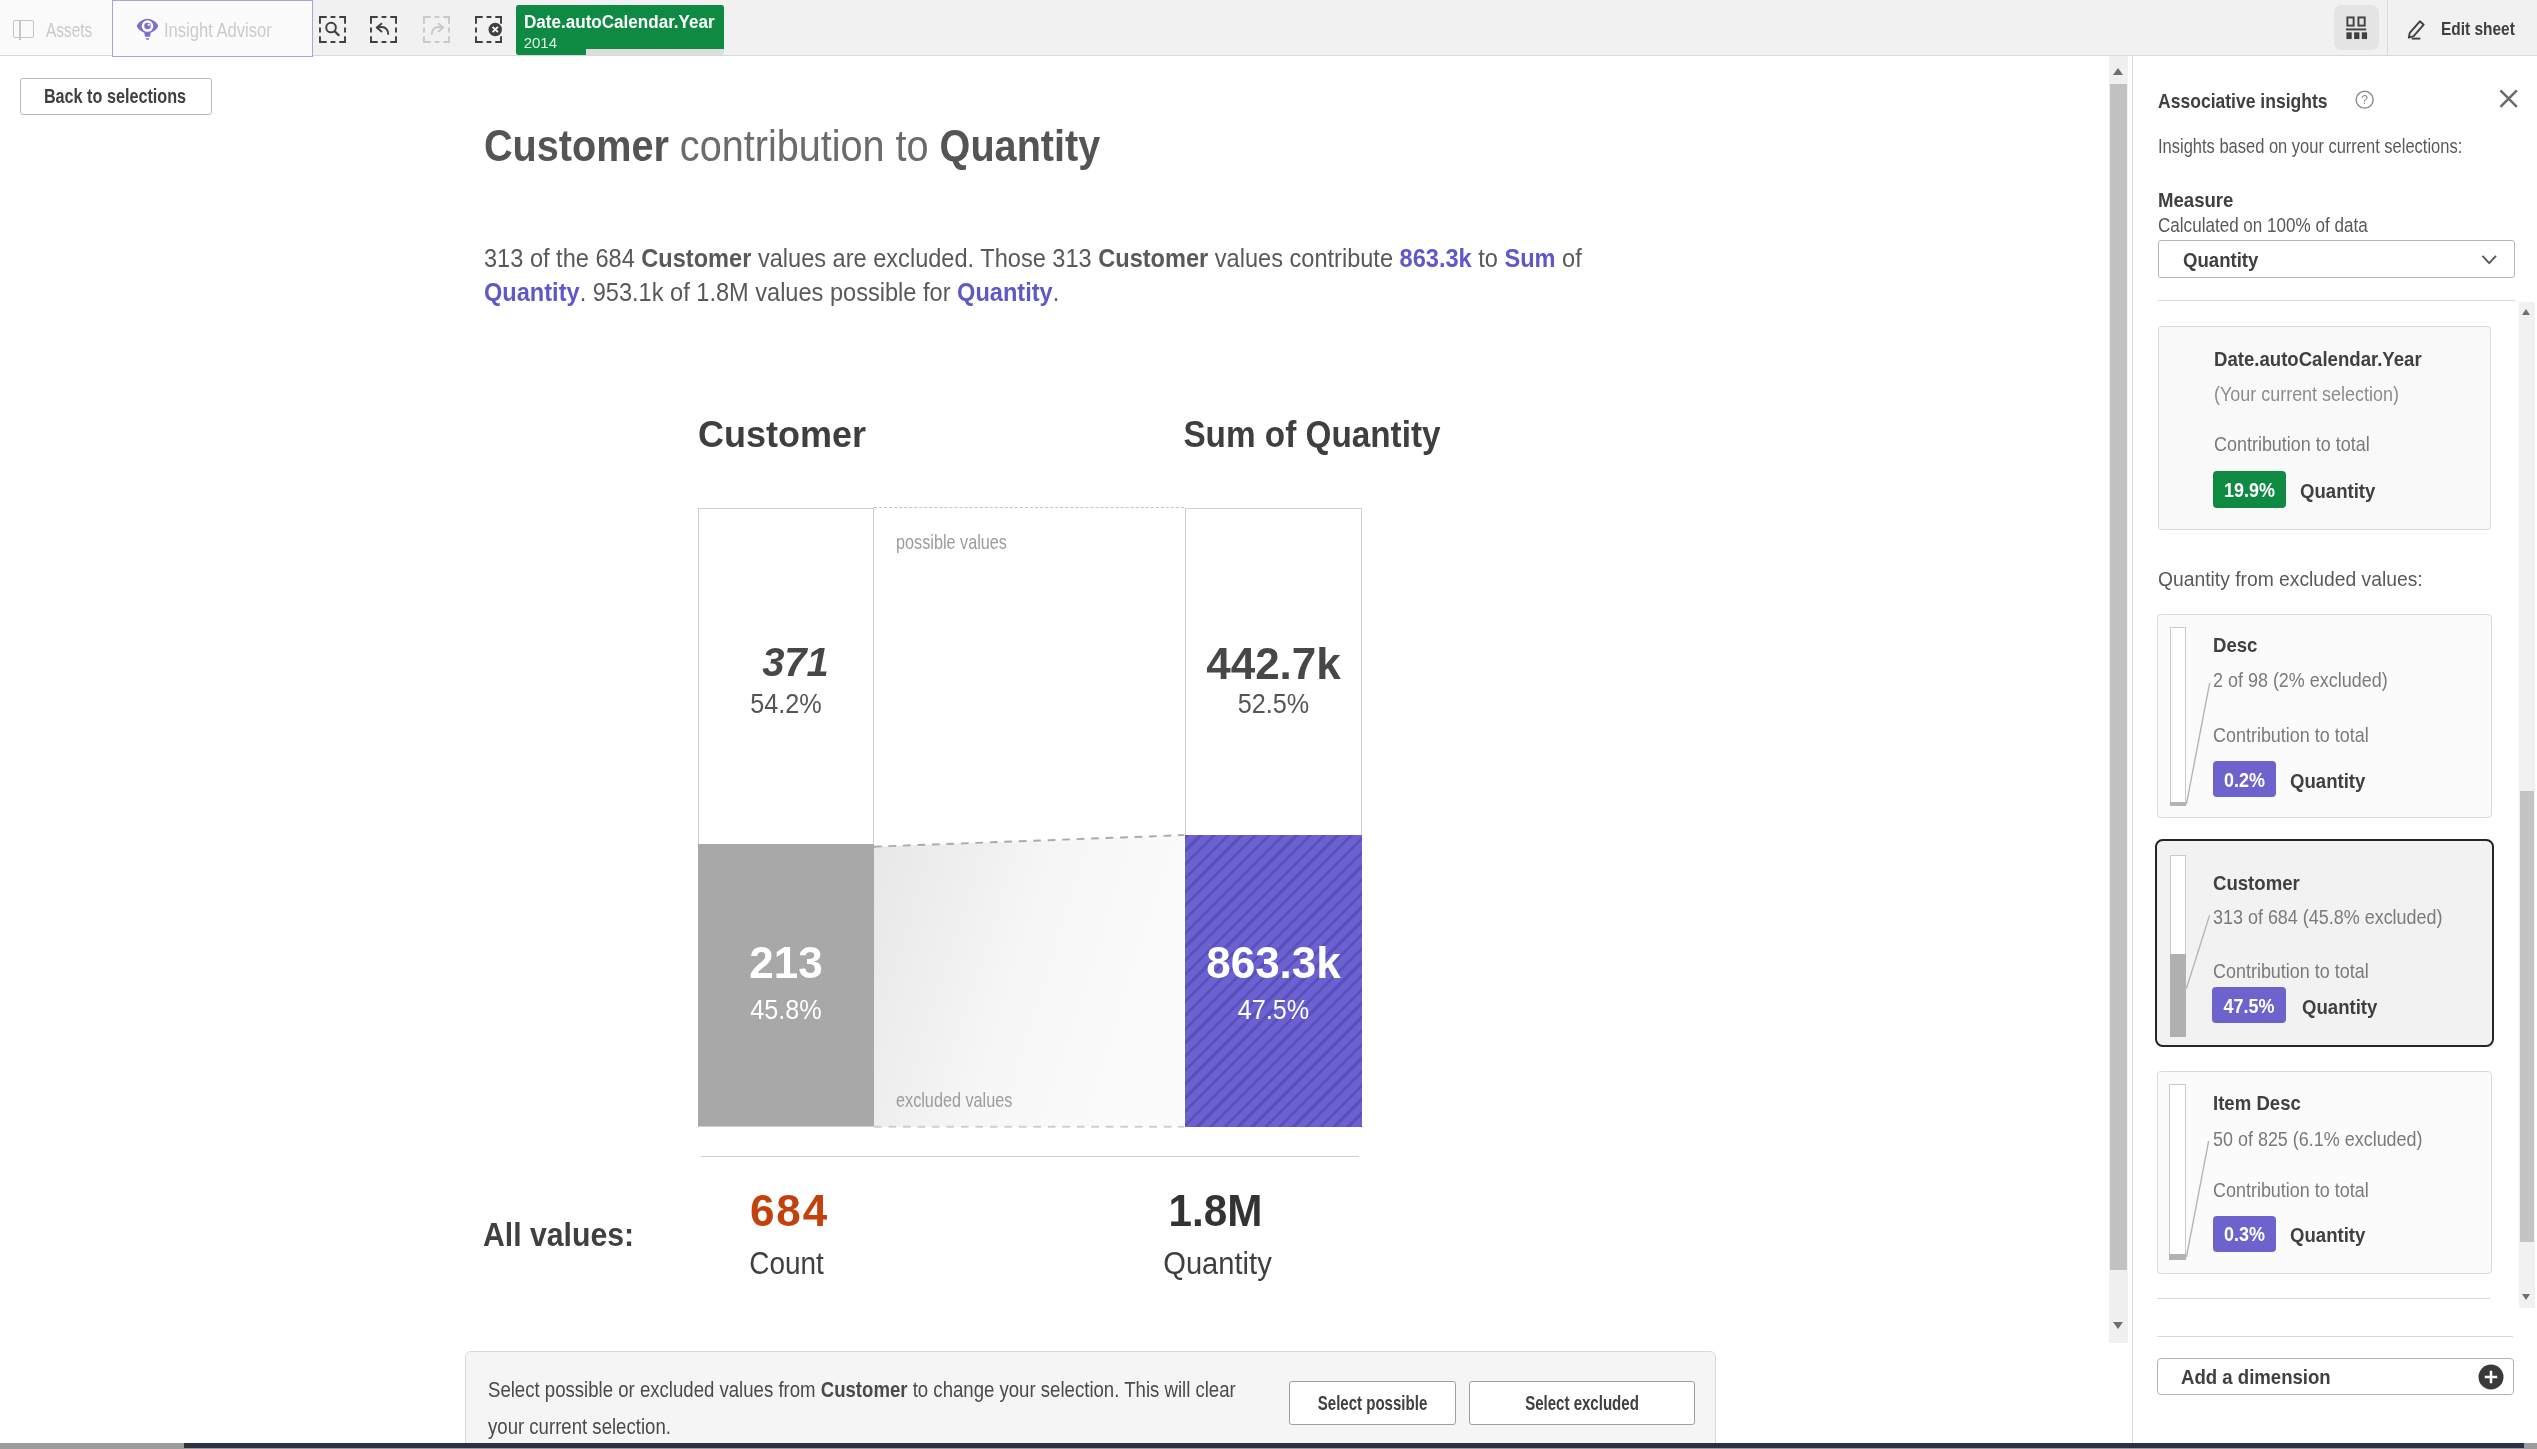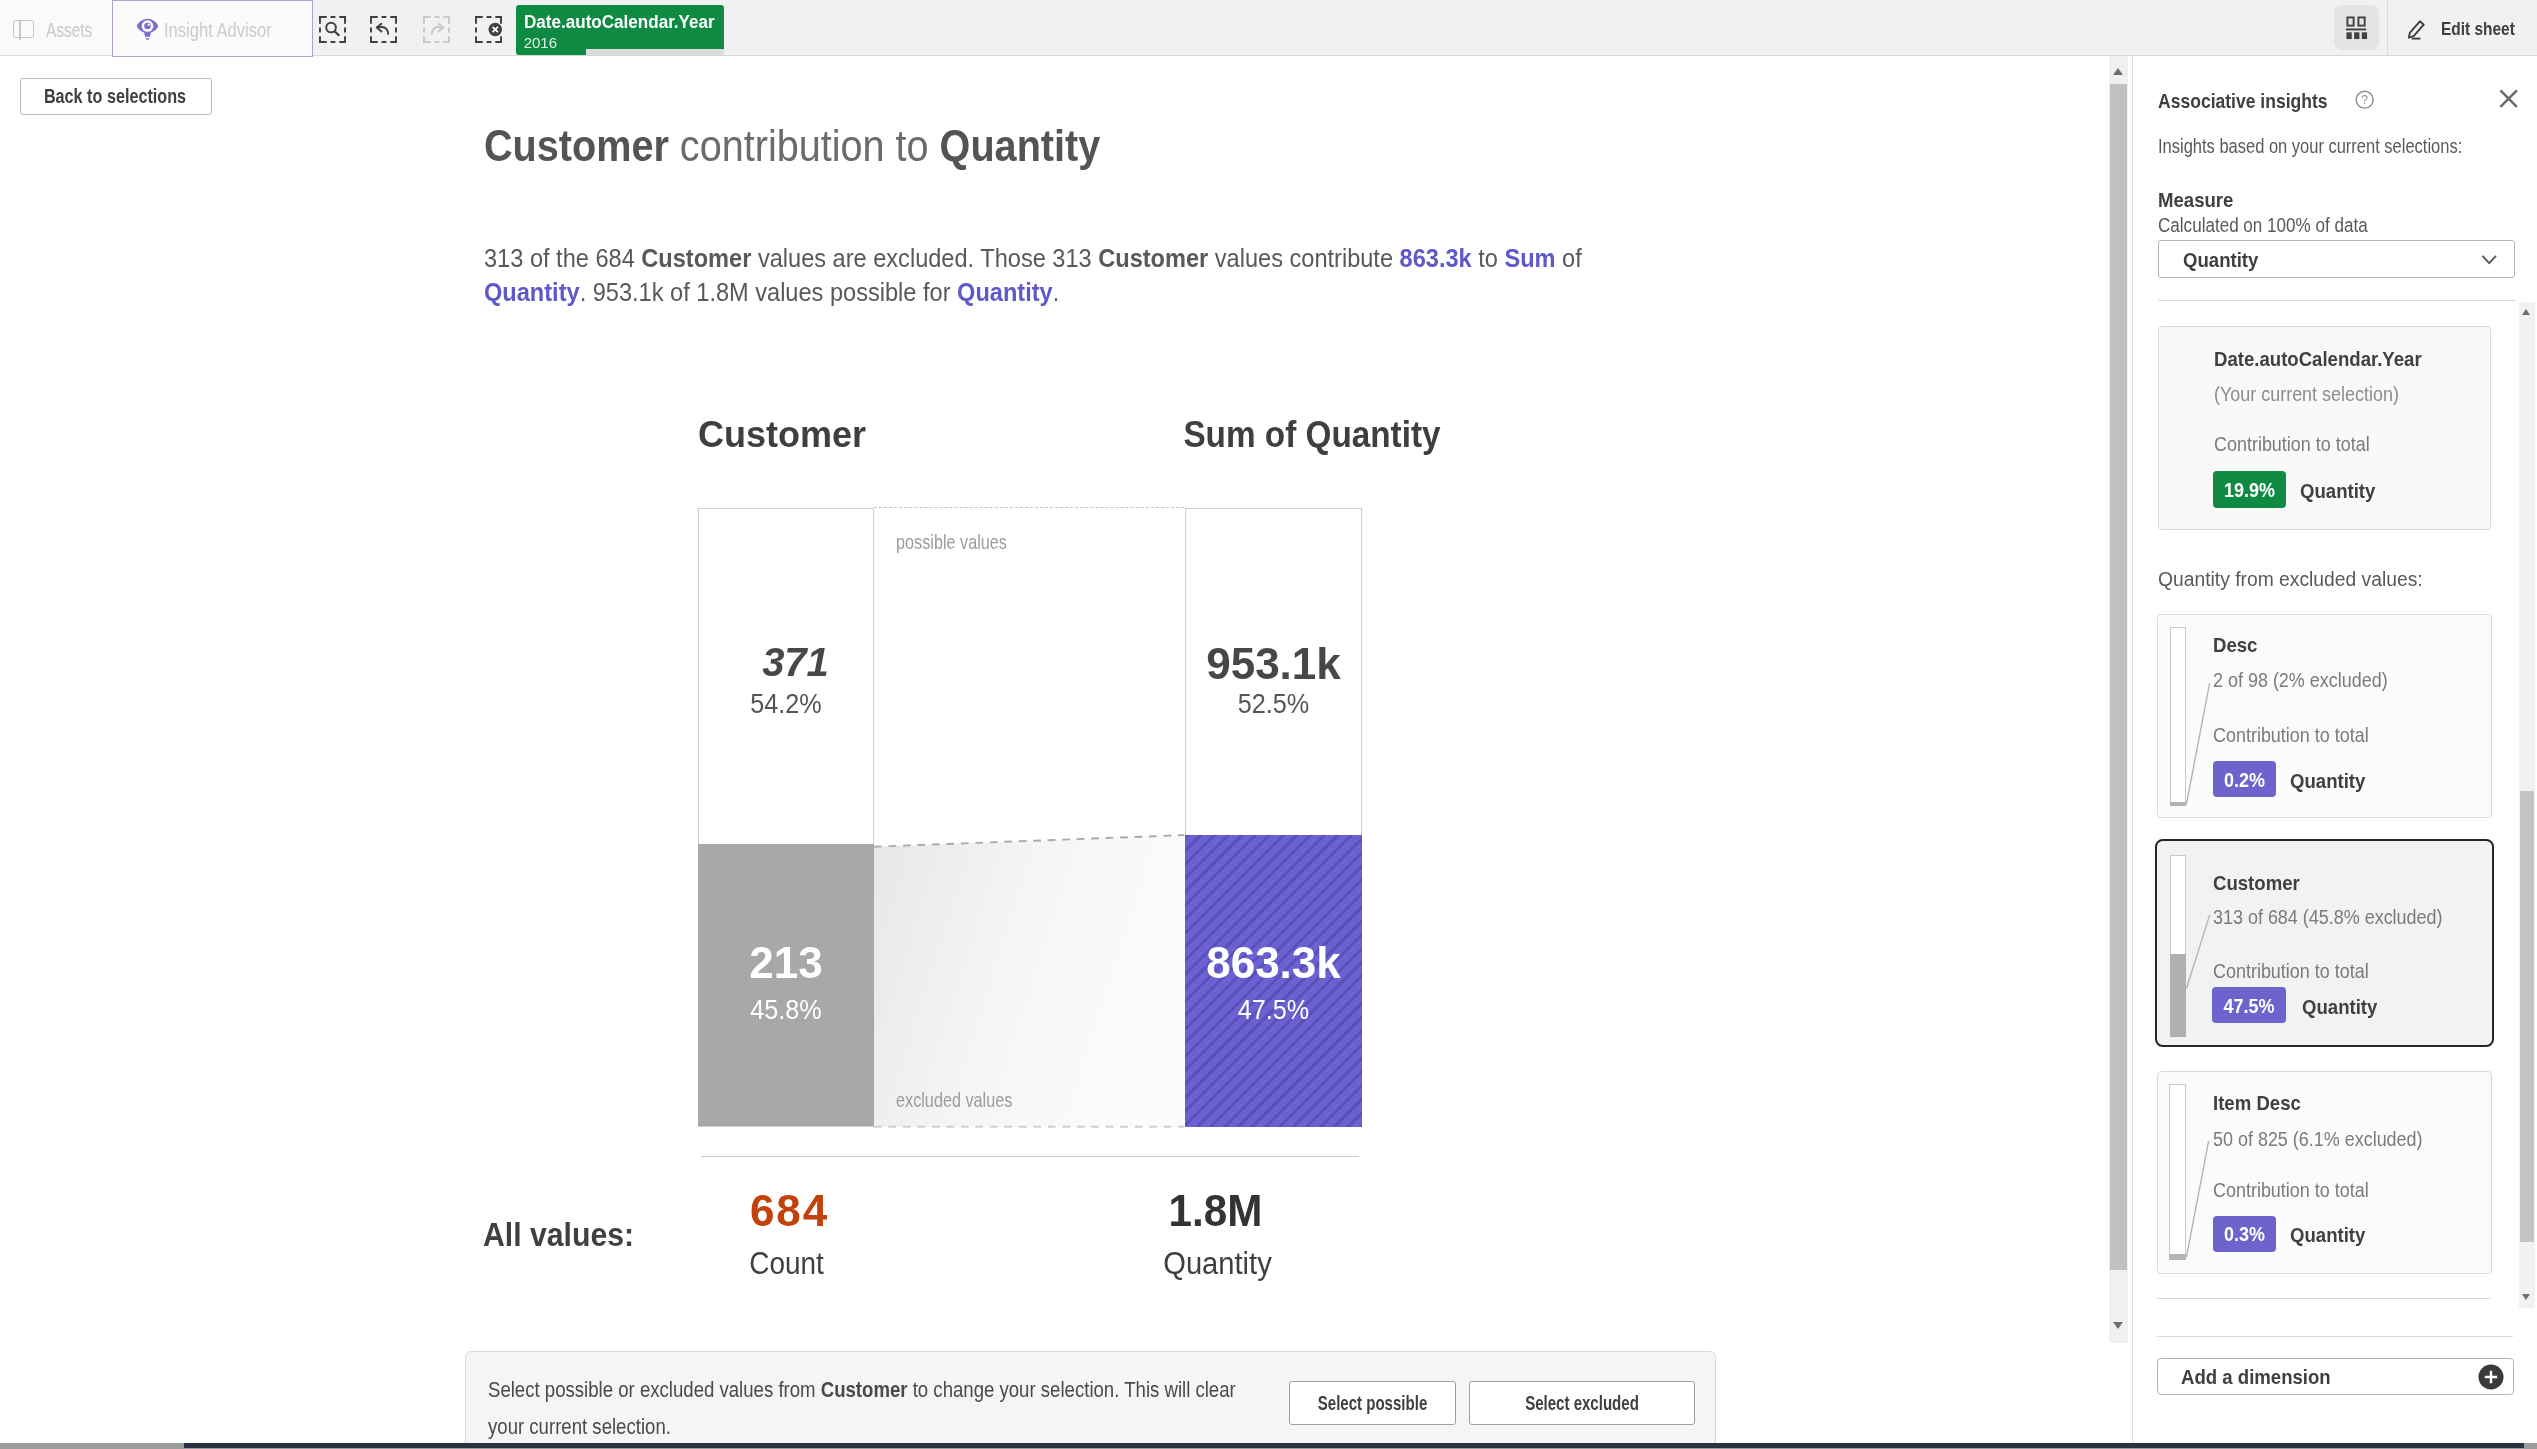--- a/index.html
+++ b/index.html
@@ -63,21 +63,21 @@
   <circle cx="21" cy="14" r="7" fill="#404040"></circle>
   <path d="M18.2 11.2 L23.8 16.8 M23.8 11.2 L18.2 16.8" stroke="#fff" stroke-width="1.8"></path>
 </svg>
 </div>
 
 <div class="abs" style="left:516px;top:4.8px;width:208px;height:50px;border-radius:2.9px;overflow:hidden;">
   <div class="abs" style="left:0;top:0;width:208px;height:44px;background:#0e8a43;"></div>
   <div class="abs" style="left:0;top:44px;width:208px;height:5.8px;background:#dcdcdc;"></div>
   <div class="abs" style="left:0;top:44px;width:70px;height:5.8px;background:#0e8a43;"></div>
   <div class="abs" style="left:7.7px;top:7.7px;font-size:18px;font-weight:bold;color:#fff;transform:scaleX(0.948);transform-origin:0 0;white-space:nowrap;">Date.autoCalendar.Year</div>
-  <div class="abs" style="left:7.7px;top:29px;font-size:15px;color:#dff0e2;white-space:nowrap;">2016</div>
+  <div class="abs" style="left:7.7px;top:29px;font-size:15px;color:#dff0e2;white-space:nowrap;">2014</div>
 </div>
 
 <div class="abs" style="left:2334px;top:4.8px;width:45px;height:45px;background:#e4e4e4;border-radius:7.7px;"></div>
 <div class="abs" style="left:2345px;top:15.5px;width:24px;height:24px;">
 <svg width="24" height="24" viewBox="0 0 25 25">
   <rect x="2.5" y="1.5" width="6.5" height="8.5" fill="none" stroke="#404040" stroke-width="2"></rect>
   <rect x="14" y="1.5" width="6.5" height="8.5" fill="none" stroke="#404040" stroke-width="2"></rect>
   <rect x="1" y="13" width="21" height="2" fill="#404040"></rect>
   <rect x="1.5" y="17" width="5.5" height="7" fill="#404040"></rect>
   <rect x="9.5" y="17" width="5.5" height="7" fill="#404040"></rect>
@@ -130,21 +130,21 @@
 <div class="abs" style="left:698px;top:508px;width:176px;height:619px;background:#fff;border:1px solid #cfcfcf;box-sizing:border-box;"></div>
 <div class="abs" style="left:698px;top:844px;width:176px;height:282px;background:#a8a8a8;"></div>
 <div class="abs" style="left:698px;top:642px;width:195px;text-align:center;font-size:40px;line-height:1;font-weight:bold;color:#474747;font-style:italic;">371</div>
 <div class="abs sx90c" style="left:698px;top:690px;width:176px;text-align:center;font-size:28px;line-height:1;color:#555;">54.2%</div>
 <div class="abs" style="left:698px;top:941px;width:176px;text-align:center;font-size:44px;line-height:1;font-weight:bold;color:#fff;">213</div>
 <div class="abs sx90c" style="left:698px;top:996px;width:176px;text-align:center;font-size:28px;line-height:1;color:#fff;">45.8%</div>
 
 <div class="abs" style="left:1185px;top:508px;width:177px;height:619px;background:#fff;border:1px solid #cfcfcf;box-sizing:border-box;"></div>
 <div class="abs" style="left:1185px;top:835px;width:177px;height:292px;
      background:repeating-linear-gradient(135deg,#5b51bd 0px,#5b51bd 3.1px,#6b61d1 3.1px,#6b61d1 9.7px);"></div>
-<div class="abs" style="left:1185px;top:642px;width:177px;text-align:center;font-size:44px;line-height:1;font-weight:bold;color:#474747;">953.1k</div>
+<div class="abs" style="left:1185px;top:642px;width:177px;text-align:center;font-size:44px;line-height:1;font-weight:bold;color:#474747;">442.7k</div>
 <div class="abs sx90c" style="left:1185px;top:690px;width:177px;text-align:center;font-size:28px;line-height:1;color:#555;">52.5%</div>
 <div class="abs" style="left:1185px;top:941px;width:177px;text-align:center;font-size:44px;line-height:1;font-weight:bold;color:#fff;">863.3k</div>
 <div class="abs sx90c" style="left:1185px;top:996px;width:177px;text-align:center;font-size:28px;line-height:1;color:#fff;">47.5%</div>
 
 <div class="abs" style="left:701px;top:1156px;width:658px;height:1px;background:#ccc;"></div>
 <div class="abs" style="left:483px;top:1218px;font-size:33px;line-height:1;font-weight:bold;color:#404040;transform:scaleX(0.915);transform-origin:0 0;white-space:nowrap;">All values:</div>
 <div class="abs" style="left:693px;top:1189px;width:193px;text-align:center;font-size:44px;line-height:1;font-weight:bold;color:#c2410c;letter-spacing:1.9px;">684</div>
 <div class="abs sx90c" style="left:690px;top:1248px;width:193px;text-align:center;font-size:31px;line-height:1;color:#3f3f3f;">Count</div>
 <div class="abs" style="left:1119px;top:1189px;width:193px;text-align:center;font-size:44px;line-height:1;font-weight:bold;color:#333;transform:scaleX(0.96);transform-origin:50% 0;white-space:nowrap;">1.8M</div>
 <div class="abs" style="left:1121px;top:1248px;width:193px;text-align:center;font-size:31px;line-height:1;color:#3f3f3f;transform:scaleX(0.94);transform-origin:50% 0;white-space:nowrap;">Quantity</div>

